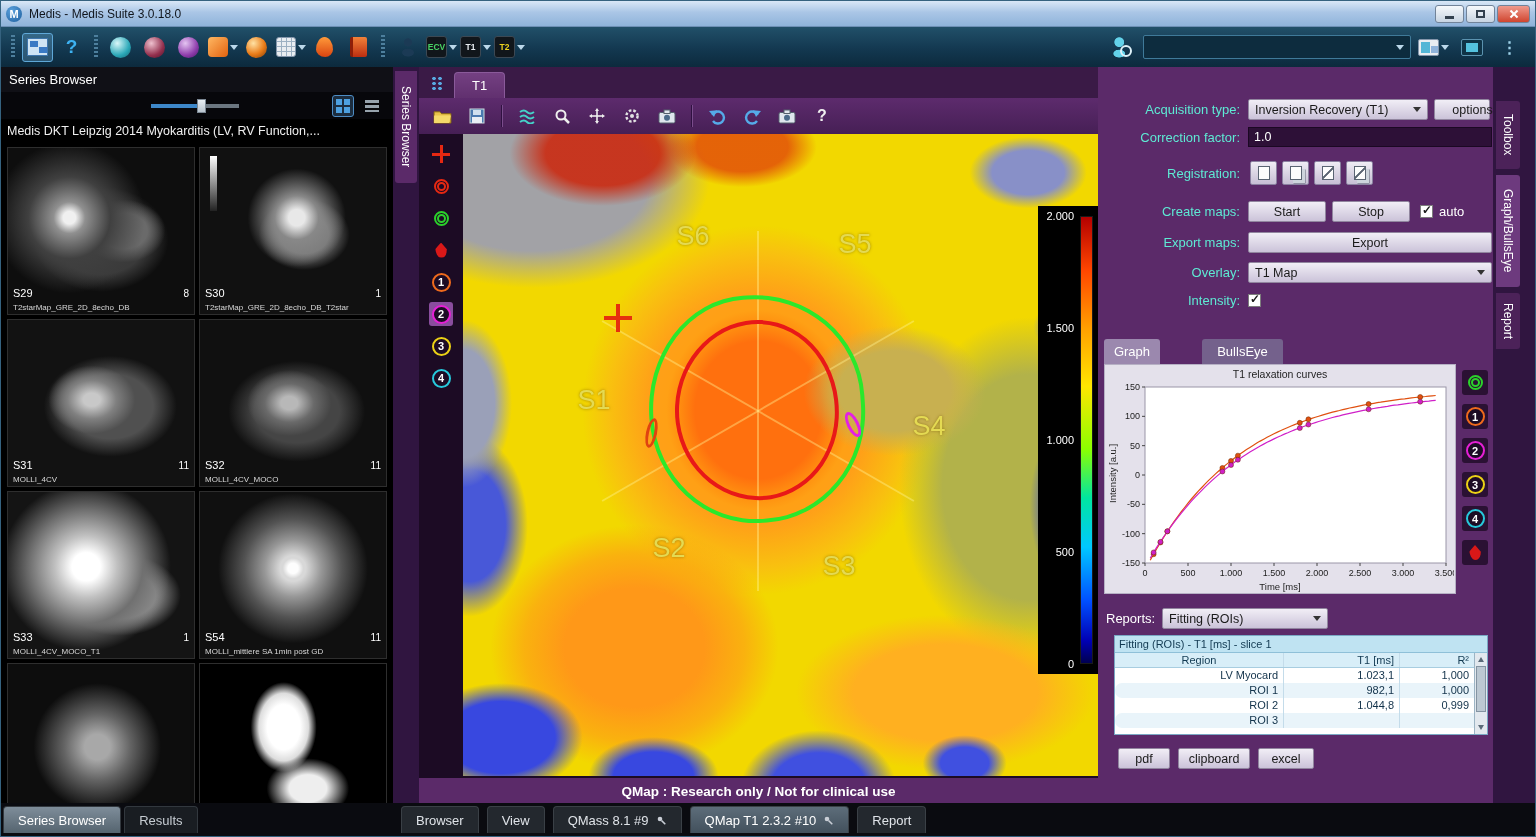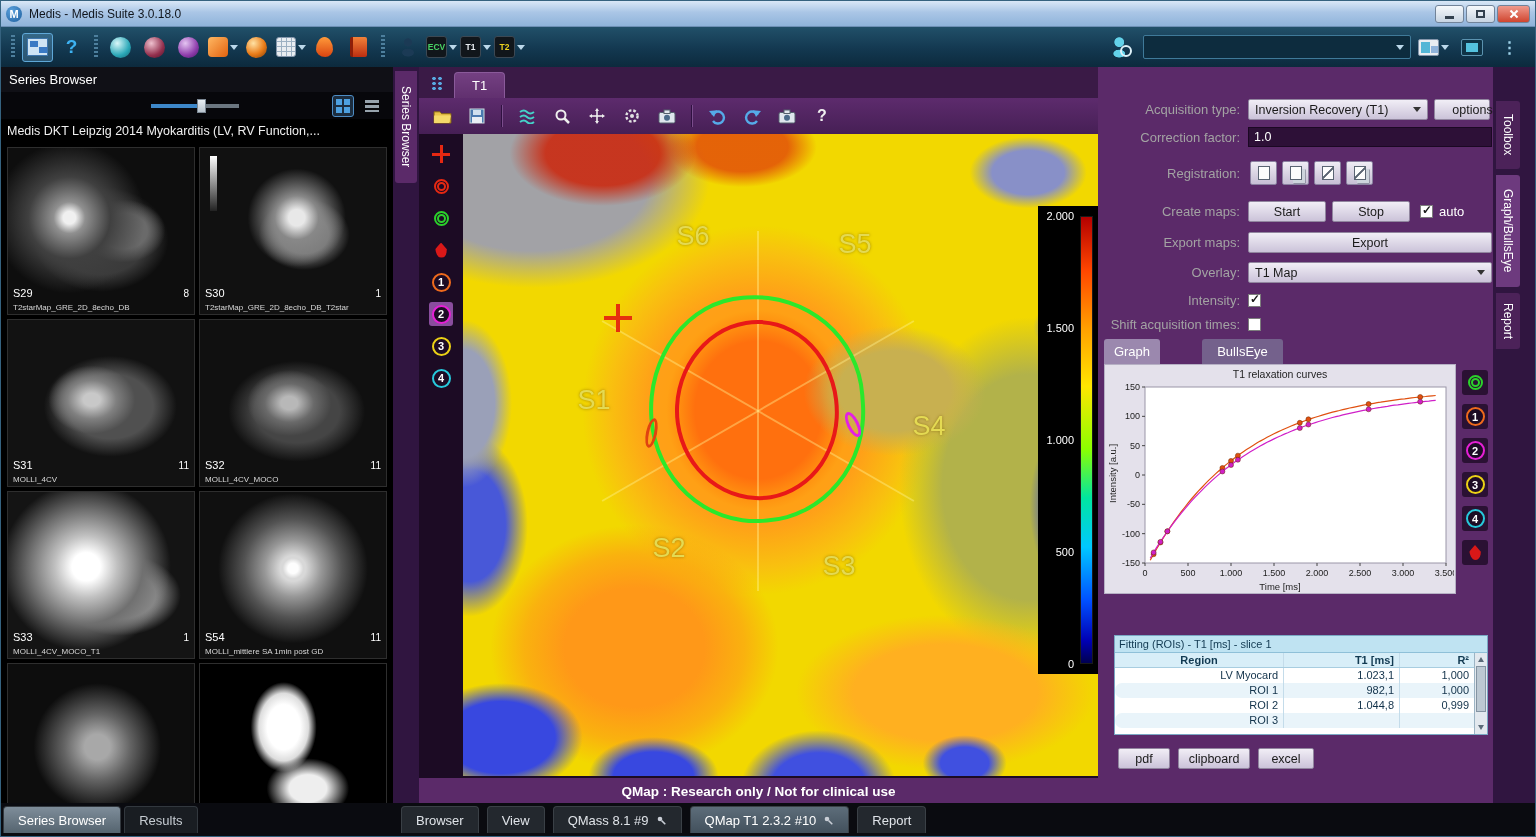--- a/index.html
+++ b/index.html
@@ -145,21 +145,21 @@
 .seg4{left:466px;top:292px;} .seg5{left:392px;top:110px;} .seg6{left:230px;top:102px;}
 .scalebar{position:absolute;right:0;top:72px;width:60px;height:468px;background:#000;}
 .sb-bar{position:absolute;right:5px;top:10px;bottom:10px;width:13px;border:1px solid #1a1a1a;background:linear-gradient(180deg,#b40000 0%,#ff4600 12%,#ffa000 25%,#ffe600 38%,#8cff00 52%,#00e6a0 63%,#00c8ff 74%,#0050ff 86%,#0000b4 95%,#000050 100%);}
 .sb-label{position:absolute;right:24px;transform:translateY(-50%);color:#fff;font-size:11px;}
 .viewer-status{position:absolute;left:418px;top:777px;width:679px;height:27px;background:#5b2a69;display:flex;align-items:center;justify-content:center;color:#fff;font-size:13.5px;font-weight:bold;}
 .coords{position:absolute;right:8px;top:783px;color:#fff;font-size:13.5px;display:flex;gap:34px;}
 
 
 .right-panel{position:absolute;left:1097px;top:66px;width:397px;bottom:33px;background:#5b2a69;color:#fff;font-size:13px;}
 .rp-row{position:absolute;left:0;right:0;height:22px;}
-.rp-label{position:absolute;left:0;width:142px;text-align:right;line-height:22px;color:#a3a3a3;}
+.rp-label{position:absolute;left:0;width:142px;text-align:right;line-height:22px;color:#5eead4;}
 .btn-light{background:linear-gradient(#f1eef6,#cbc3d9);border:1px solid #91869f;border-radius:2px;color:#1a1a1a;font-size:12.5px;display:flex;align-items:center;justify-content:center;position:absolute;height:21px;}
 .dd-box{background:linear-gradient(#f1eef6,#cbc3d9);border:1px solid #91869f;border-radius:2px;color:#1a1a1a;font-size:12.5px;display:flex;align-items:center;padding:0 6px;position:absolute;height:21px;}
 .dd-box .arr{margin-left:auto;width:0;height:0;border-left:4px solid transparent;border-right:4px solid transparent;border-top:5px solid #333;}
 .rp-input{position:absolute;left:150px;width:244px;height:20px;background:#2d1037;border:1px solid #1b0823;color:#fff;font-size:12.5px;padding:0 5px;outline:none;}
 .reg-btn{position:absolute;width:27px;height:24px;background:linear-gradient(#efecf4,#c6bed4);border:1px solid #8a80a0;border-radius:2px;display:flex;align-items:center;justify-content:center;}
 .pg{width:12px;height:14px;background:#fdfdfd;border:1px solid #5a6472;}
 .pg.double{box-shadow:3px 3px 0 #cdd4dc,3.5px 3.5px 0 #5a6472;}
 .pg.slash{background:linear-gradient(135deg,#fdfdfd 42%,#5a6472 46%,#5a6472 54%,#fdfdfd 58%);}
 .cb{position:absolute;width:13px;height:13px;background:#fff;border:1px solid #7d7d7d;top:4px;}
 .cb.checked::after{content:"✓";position:absolute;left:1px;top:-3px;font-size:12px;font-weight:bold;color:#1a1a1a;}
@@ -168,21 +168,21 @@
 .rp-tab.active{background:#9b88ae;} .rp-tab.inactive{background:#74618c;}
 .chart{position:absolute;left:6px;top:297px;width:352px;height:230px;background:#e4e1eb;border:1px solid #b6b0c4;}
 .chart-title{text-align:center;font-size:10.5px;color:#1e1e1e;padding-top:3px;}
 .chart svg{position:absolute;left:0;top:16px;}
 .chart-ylabel{position:absolute;left:2px;top:138px;transform:rotate(-90deg);transform-origin:0 0;font-size:9.5px;color:#1e1e1e;white-space:nowrap;}
 .chart-xlabel{position:absolute;bottom:1px;left:0;right:0;text-align:center;font-size:9.5px;color:#1e1e1e;}
 .badge-col{position:absolute;left:364px;top:303px;display:flex;flex-direction:column;gap:9px;align-items:center;}
 .badge-col .cell{width:26px;height:25px;background:#2a1133;border-radius:3px;display:flex;align-items:center;justify-content:center;}
 .rtable{position:absolute;left:16px;top:568px;width:374px;height:100px;background:#fff;border:1px solid #7aa8c4;overflow:hidden;}
 .ttitle{height:17px;background:#bfe3f2;color:#123a52;font-size:11px;line-height:17px;padding-left:4px;border-bottom:1px solid #8fc0d8;}
-.thead{height:15px;background:#d8eef8;display:flex;font-weight:bold;color:#123a52;font-size:11px;border-bottom:1px solid #a8cde0;}
+.thead{height:15px;background:#d8eef8;display:flex;font-weight:normal;color:#123a52;font-size:11px;border-bottom:1px solid #a8cde0;}
 .trow{height:15px;display:flex;font-size:11px;color:#12324a;background:#fff;border-radius:7px;}
 .trow.alt{background:#e9f4fa;}
 .tcell{line-height:15px;padding:0 5px;overflow:hidden;white-space:nowrap;}
 .c0{width:168px;text-align:right;} .c1{width:116px;text-align:right;border-left:1px solid #c4dcea;} .c2{width:75px;text-align:right;border-left:1px solid #c4dcea;}
 .thead .c0{text-align:center;}
 .tscroll{position:absolute;right:0;top:17px;bottom:0;width:13px;background:#e2e8ee;border-left:1px solid #9cb4c4;}
 .tthumb{position:absolute;left:1px;right:1px;top:13px;height:46px;background:#bcc8d2;border:1px solid #8494a2;}
 .tarr{position:absolute;left:3px;width:0;height:0;border-left:3.5px solid transparent;border-right:3.5px solid transparent;}
 .tarr.up{top:4px;border-bottom:5px solid #5a6a78;} .tarr.down{bottom:4px;border-top:5px solid #5a6a78;}
 
@@ -556,24 +556,20 @@
     <div class="rp-row" style="top:195px;">
       <span class="rp-label">Overlay:</span>
       <div class="dd-box" style="left:150px;width:244px;">
           <span>T1 Map</span>
           <span class="arr"></span>
         </div>
     </div>
     <div class="rp-row" style="top:223px;">
       <span class="rp-label">Intensity:</span>
       <span class="cb checked" style="left:150px;"></span>
-    </div>
-    <div class="rp-row" style="top:247px;">
-      <span class="rp-label">Shift acquisition times:</span>
-      <span class="cb" style="left:150px;"></span>
     </div>
     <div class="rp-tab active" style="left:6px;width:56px;">Graph</div>
     <div class="rp-tab inactive" style="left:64px;width:81px;margin-left:40px;">BullsEye</div>
     <div class="chart">
       <div class="chart-title">T1 relaxation curves</div>
       <svg id="chart-svg" width="349" height="212">
           <rect x="40" y="6" width="301" height="176" fill="#ffffff" stroke="#9a96a8" stroke-width="1"></rect>
           <line x1="37" y1="6" x2="40" y2="6" stroke="#444" stroke-width="1"></line>
           <text x="35" y="9" text-anchor="end" font-size="9" fill="#222" font-family="Liberation Sans, sans-serif">150</text>
           <line x1="37" y1="35.33333333333333" x2="40" y2="35.33333333333333" stroke="#444" stroke-width="1"></line>
@@ -643,20 +639,27 @@
       <div class="cell">
           <span class="badge b3">3</span>
         </div>
       <div class="cell">
           <span class="badge b4">4</span>
         </div>
       <div class="cell">
           <span class="drop-red"></span>
         </div>
     </div>
+    <div class="rp-row" style="top:541px;">
+      <span style="position:absolute;left:8px;line-height:22px;">Reports:</span>
+      <div class="dd-box" style="left:64px;width:166px;">
+          <span>Fitting (ROIs)</span>
+          <span class="arr"></span>
+        </div>
+    </div>
     <div class="rtable">
       <div class="ttitle">Fitting (ROIs) - T1 [ms] - slice 1</div>
       <div class="thead">
         <div class="tcell c0">Region</div>
         <div class="tcell c1">T1 [ms]</div>
         <div class="tcell c2">R²</div>
       </div>
       <div id="report-rows">
           <div class="trow">
             <div class="tcell c0">LV Myocard</div>

